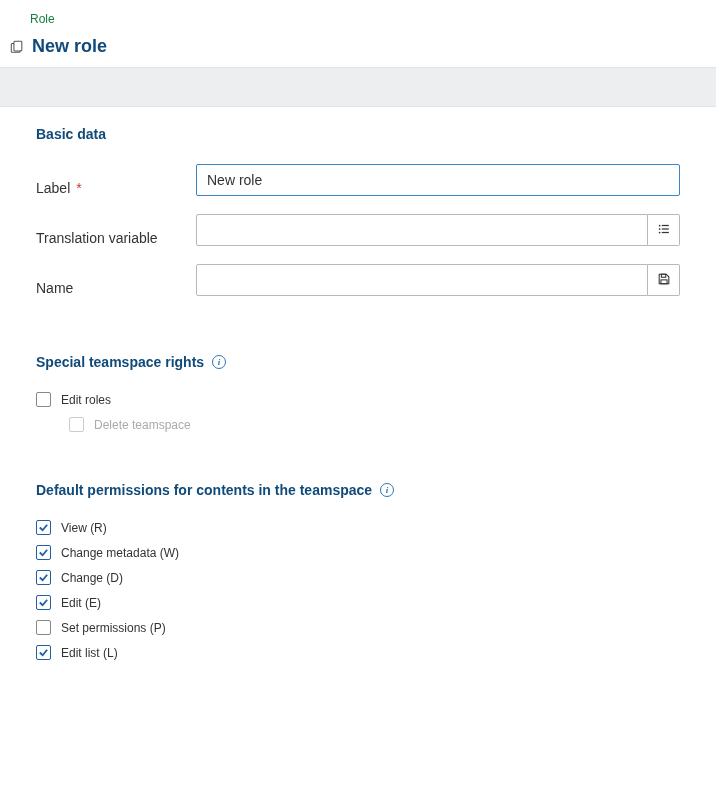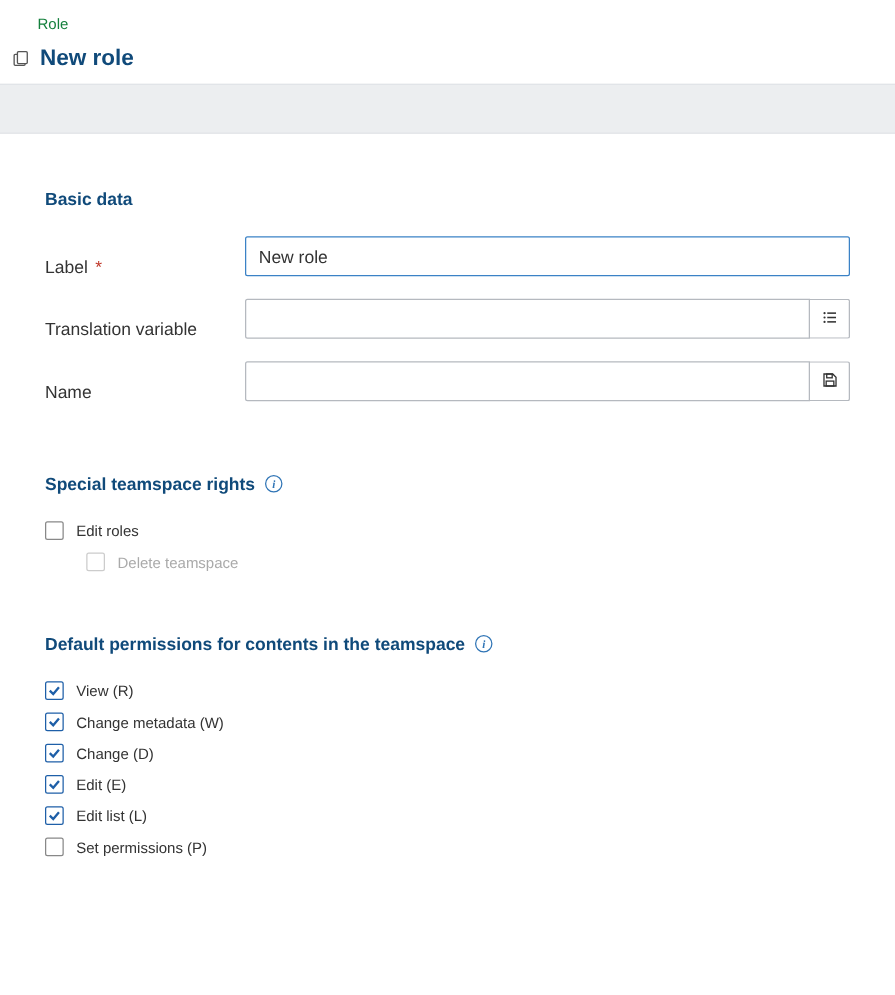--- a/index.html
+++ b/index.html
@@ -27,21 +27,21 @@
     font-weight: 600;
   }
   .copy-icon svg { display: block; }
   .grey-bar {
     height: 40px;
     background: #eceef0;
     border-top: 1px solid #e1e4e8;
     border-bottom: 1px solid #e1e4e8;
   }
   .content {
-    padding: 44px 36px 40px 36px;
+    padding: 19px 36px 40px 36px;
   }
   .section-title {
     color: #104a7a;
     font-weight: 600;
     font-size: 14px;
     margin-bottom: 22px;
     display: flex;
     align-items: center;
     gap: 8px;
   }
@@ -261,26 +261,26 @@
       </div>
       <div class="checkbox-row">
         <span class="chk checked">
           <svg width="11" height="11" viewBox="0 0 12 12">
             <path d="M2 6 L5 9 L10 3" fill="none" stroke="#1e5fa8" stroke-width="2"></path>
           </svg>
         </span>
         <span class="chk-label">Edit (E)</span>
       </div>
       <div class="checkbox-row">
-        <span class="chk checked">
-          <svg width="11" height="11" viewBox="0 0 12 12">
-            <path d="M2 6 L5 9 L10 3" fill="none" stroke="#1e5fa8" stroke-width="2"></path>
-          </svg>
-        </span>
-        <span class="chk-label">Edit list (L)</span>
-      </div>
-      <div class="checkbox-row">
         <span class="chk"></span>
         <span class="chk-label">Set permissions (P)</span>
       </div>
+      <div class="checkbox-row">
+        <span class="chk checked">
+          <svg width="11" height="11" viewBox="0 0 12 12">
+            <path d="M2 6 L5 9 L10 3" fill="none" stroke="#1e5fa8" stroke-width="2"></path>
+          </svg>
+        </span>
+        <span class="chk-label">Edit list (L)</span>
+      </div>
     </div>
 
 </div>
 
 </body></html>

